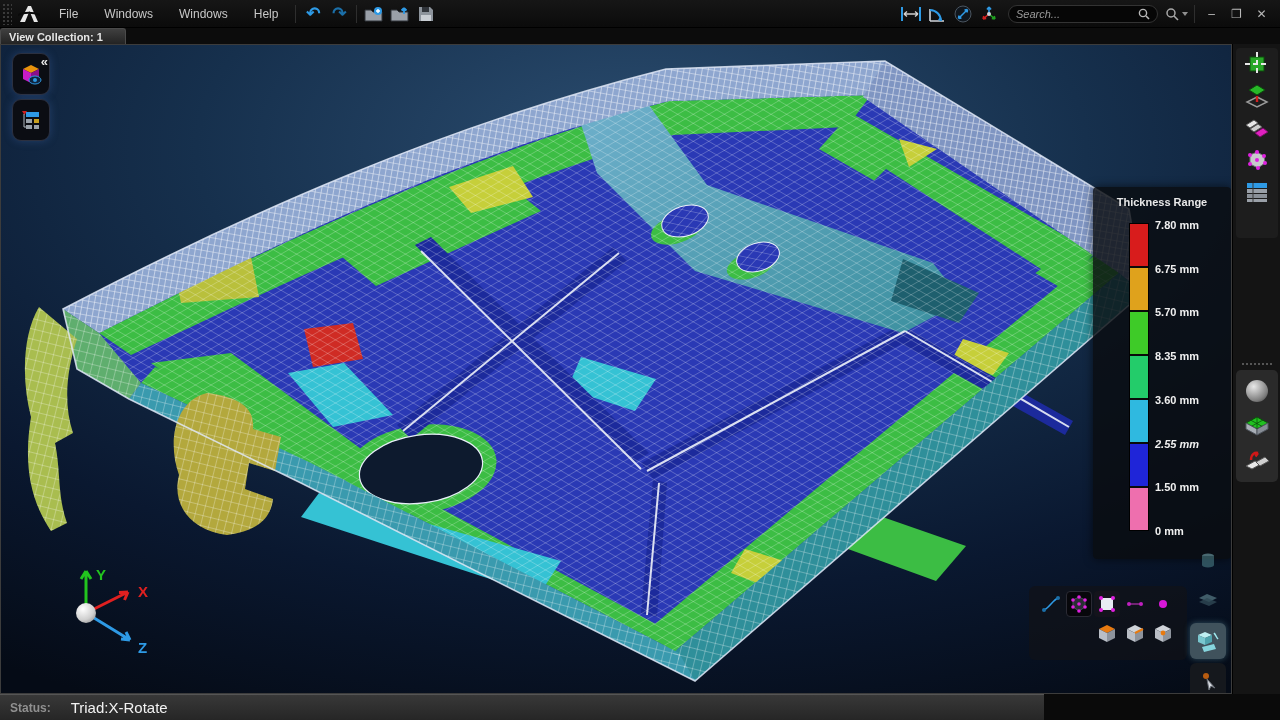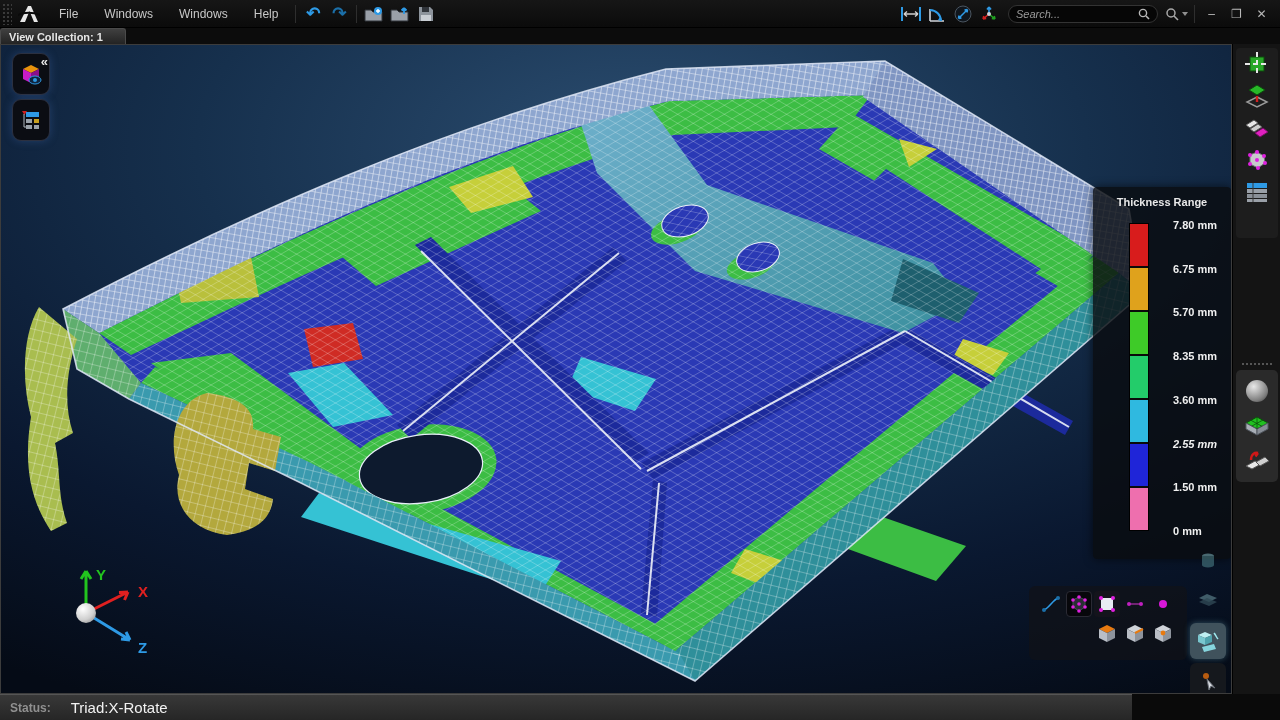--- a/index.html
+++ b/index.html
@@ -51,21 +51,21 @@
 
   
   .legend { position:absolute; left:1092px; top:142px; width:138px; height:372px;
     background:rgba(10,12,16,0.82); border-radius:4px; box-shadow:0 0 10px rgba(0,0,0,.6); }
   .legend-title { color:#e8e8e8; font-size:11px; font-weight:bold; text-align:center;
     padding-top:9px; }
   .legend-bar { position:absolute; left:37px; top:37px; width:18px; height:306px;
     display:flex; flex-direction:column; outline:1px solid #000; }
   .legend-bar .seg { flex:1; border-bottom:2px solid #0a0a0a; }
   .legend-bar .seg:last-child { border-bottom:none; }
-  .legend-labels { position:absolute; left:80px; top:37px; width:70px; height:306px; }
+  .legend-labels { position:absolute; left:62px; top:37px; width:70px; height:306px; }
   .legend-labels .lbl { position:absolute; color:#f0f0f0; font-size:11px; font-weight:bold;
     white-space:nowrap; }
 
   
   .selbar { position:absolute; left:1028px; top:541px; width:158px; height:74px;
     background:rgba(16,18,24,0.72); border-radius:6px; padding:5px 0 0 9px; }
   .selrow { display:flex; }
   .selrow.r2 { margin-left:56px; margin-top:3px; }
   .selbtn { width:26px; height:26px; margin-right:2px; border-radius:4px;
     display:flex; align-items:center; justify-content:center; }
@@ -86,21 +86,21 @@
   .sidebar .col { position:absolute; left:3px; top:4px; width:42px; height:190px;
     background:#1d1d1d; border-radius:4px; display:flex; flex-direction:column; align-items:center; }
   .sbtn { width:34px; height:32px; display:flex; align-items:center; justify-content:center; }
   .sdots { position:absolute; left:8px; top:318px; width:32px; height:4px;
     background-image:radial-gradient(#555 1px, transparent 1.2px); background-size:4px 4px; }
   .sgroup2 { position:absolute; left:3px; top:326px; width:42px; height:112px;
     background:#2a2a2a; border-radius:5px; display:flex; flex-direction:column;
     align-items:center; justify-content:space-around; padding:4px 0; }
 
   
-  .statusbar { position:absolute; left:0; top:694px; width:1132px; height:26px;
+  .statusbar { position:absolute; left:0; top:694px; width:1044px; height:26px;
     background:linear-gradient(#383838,#262626); border-top:1px solid #555;
     display:flex; align-items:center; }
   .status-label { color:#909090; font-size:12px; font-weight:bold; margin-left:10px; }
   .status-value { color:#f2f2f2; font-size:15px; font-weight:normal; margin-left:20px; }
 </style>
 </head>
 <body>
 
 <div class="app">
 

